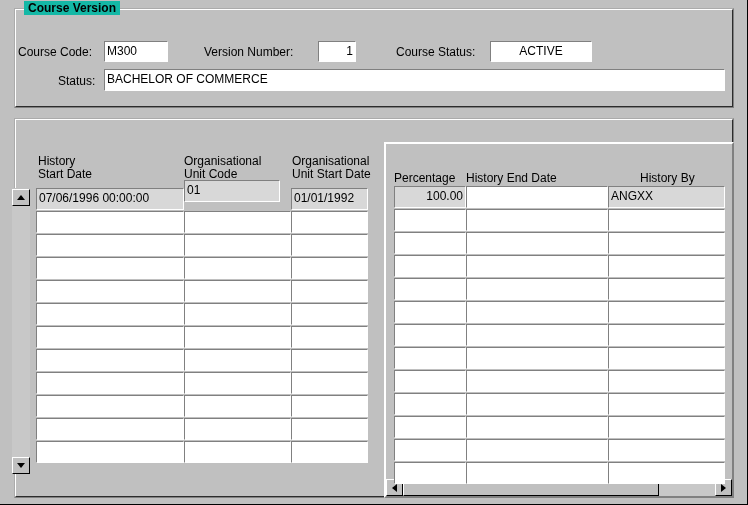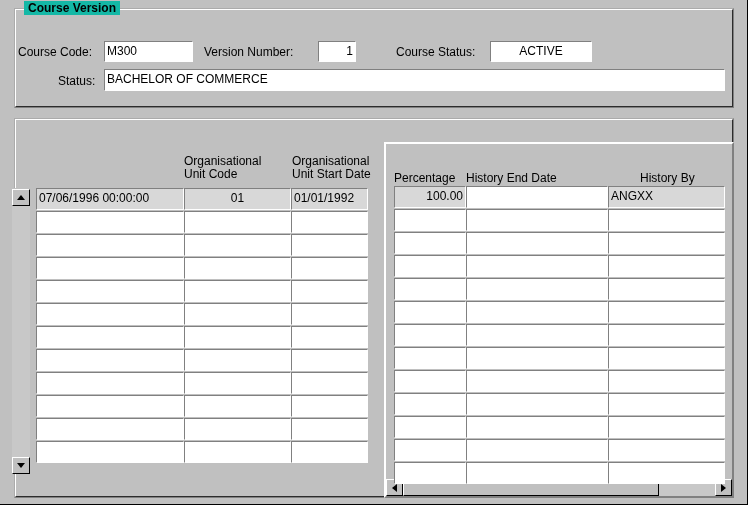--- a/index.html
+++ b/index.html
@@ -161,35 +161,37 @@
 <body>
 
 <div id="app">
 
   <div class="group" style="left:14px; top:8px; width:720px; height:100px;">
     <div class="group-frame"></div>
     <div class="group-title">Course Version</div>
   </div>
 
   <div class="lbl" style="left:18px; top:45px;">Course Code:</div>
-  <div class="field" style="left:104px; top:41px; width:89px; height:21px;">M300</div>
+  <div class="field" style="left:104px; top:41px; width:64px; height:21px;">M300</div>
 
   <div class="lbl" style="left:204px; top:45px;">Version Number:</div>
   <div class="field right" style="left:318px; top:41px; width:38px; height:21px;">1</div>
 
   <div class="lbl" style="left:396px; top:45px;">Course Status:</div>
   <div class="field" style="left:490px; top:41px; width:102px; height:21px;text-align:center;">ACTIVE</div>
 
   <div class="lbl" style="left:58px; top:74px;">Status:</div>
   <div class="field" style="left:104px; top:69px; width:621px; height:22px;">BACHELOR OF COMMERCE</div>
 
   <div class="group" style="left:14px; top:118px; width:720px; height:380px;">
     <div class="group-frame"></div>
   </div>
 
+  <div class="col-head" style="left:38px; top:155px; width:130px;">History
+Start Date</div>
   <div class="col-head" style="left:184px; top:155px; width:105px;">Organisational
 Unit Code</div>
   <div class="col-head" style="left:292px; top:155px; width:120px;">Organisational
 Unit Start Date</div>
 
   <div class="scroll-v" style="left:11px; top:188px; width:18px; height:285px;">
     <div class="sb-btn" style="left:0; top:0; width:18px; height:17px;">
       <span class="arrow-up"></span>
     </div>
     <div class="sb-track" style="left:0; top:17px; width:18px; height:251px;"></div>
@@ -210,21 +212,21 @@
     </div>
     <div class="sb-track" style="left:17px; top:0; width:312px; height:17px;"></div>
     <div class="sb-thumb" style="left:17px; top:0; width:256px; height:17px;"></div>
     <div class="sb-btn" style="left:329px; top:0; width:17px; height:17px;">
       <span class="arrow-right"></span>
     </div>
   </div>
 
   <div id="cells">
       <div class="cell filled" style="left: 36px; top: 188px; width: 148px;">07/06/1996 00:00:00</div>
-      <div class="cell filled" style="left: 184px; top: 188px; width: 107px; text-align: center;">01</div>
+      <div class="cell filled" style="left: 184px; top: 180px; width: 96px;">01</div>
       <div class="cell filled" style="left: 291px; top: 188px; width: 77px;">01/01/1992</div>
       <div class="cell" style="left: 36px; top: 211px; width: 148px;"></div>
       <div class="cell" style="left: 184px; top: 211px; width: 107px;"></div>
       <div class="cell" style="left: 291px; top: 211px; width: 77px;"></div>
       <div class="cell" style="left: 36px; top: 234px; width: 148px;"></div>
       <div class="cell" style="left: 184px; top: 234px; width: 107px;"></div>
       <div class="cell" style="left: 291px; top: 234px; width: 77px;"></div>
       <div class="cell" style="left: 36px; top: 257px; width: 148px;"></div>
       <div class="cell" style="left: 184px; top: 257px; width: 107px;"></div>
       <div class="cell" style="left: 291px; top: 257px; width: 77px;"></div>

